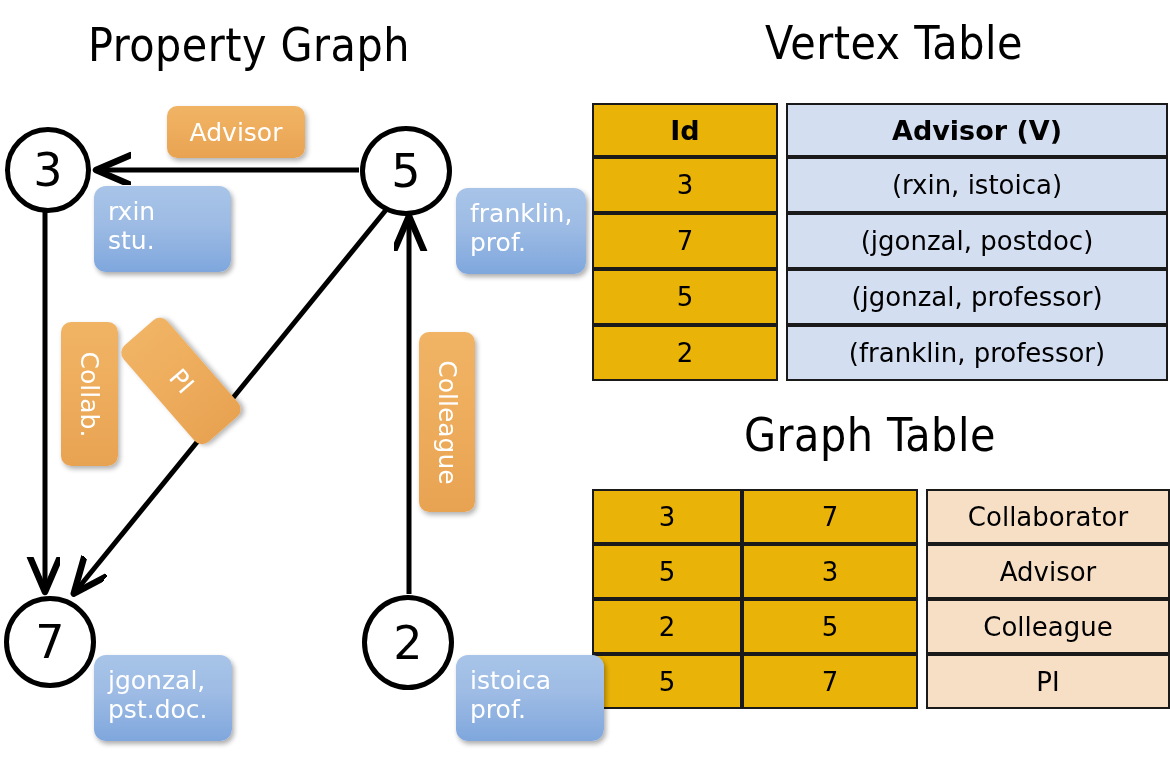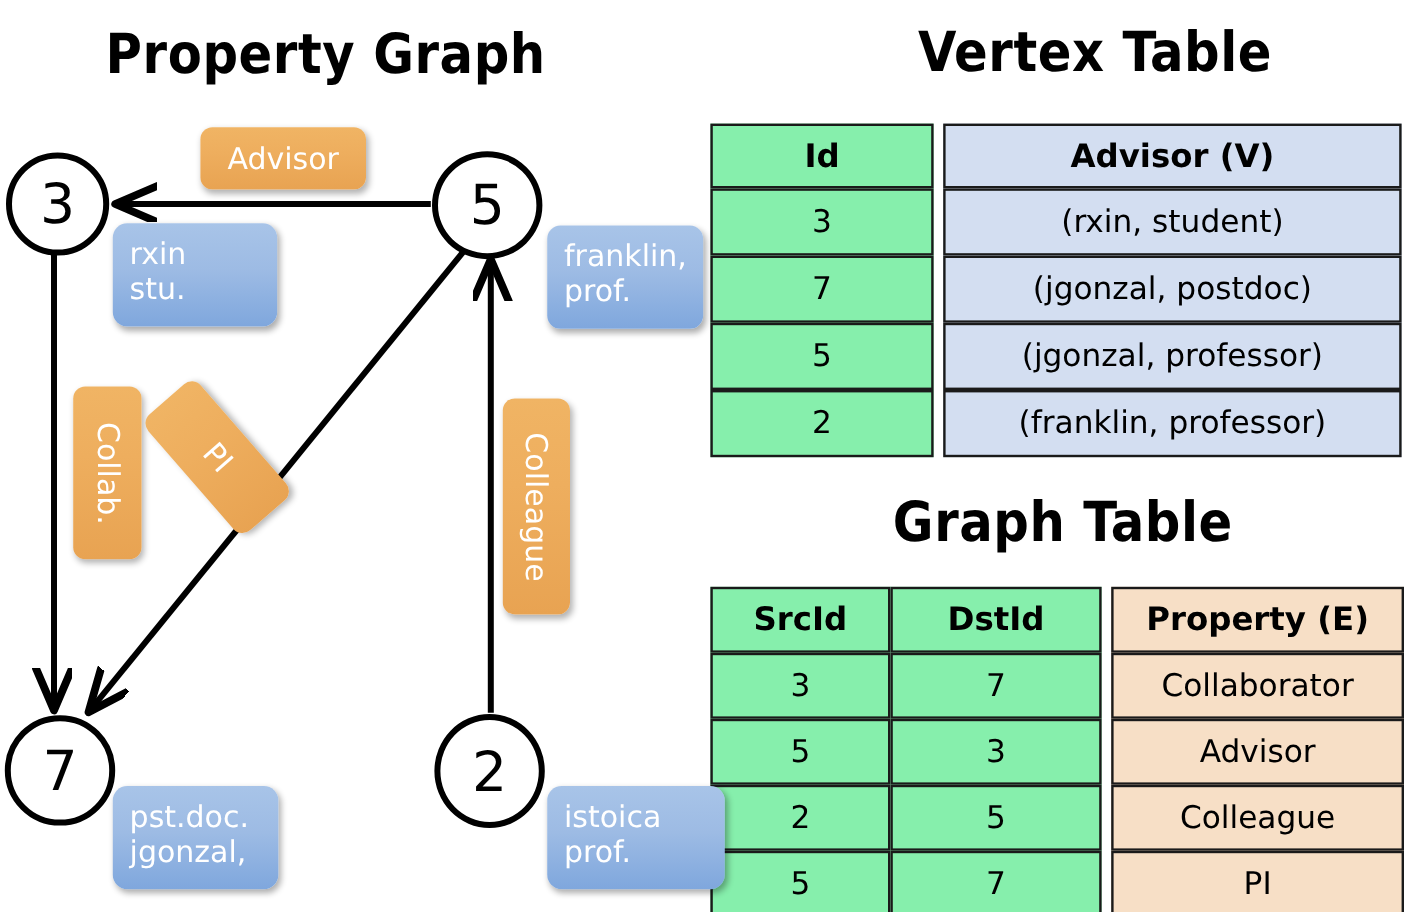--- a/index.html
+++ b/index.html
@@ -12,21 +12,21 @@
     height: 760px;
     position: relative;
     overflow: hidden;
     font-family: "Liberation Sans", sans-serif;
     color: #000;
   }
 
   
   .title {
     position: absolute;
-    font-weight: 700;
+    font-weight: 400;
     font-size: 46px;
     letter-spacing: 0.5px;
     color: #000;
     white-space: nowrap;
     font-family: "DejaVu Sans", sans-serif;
     font-stretch: condensed;
   }
   #title-property-graph { left: 88px;  top: 18px; }
   #title-vertex-table   { left: 765px; top: 16px; }
   #title-edge-table     { left: 744px; top: 408px; }
@@ -72,21 +72,21 @@
     color: #ffffff;
     font-size: 25px;
     line-height: 1.15;
     padding: 12px 0 0 14px;
     box-sizing: border-box;
     z-index: 4;
     font-family: "DejaVu Sans", sans-serif;
     margin-left: 32px;
   }
   #vbox-3 { left: 62px;  top: 186px; width: 137px; height: 86px; }
-  #vbox-5 { left: 424px; top: 188px; width: 130px; height: 86px; border-radius: 11px; }
+  #vbox-5 { left: 424px; top: 188px; width: 130px; height: 86px; }
   #vbox-7 { left: 62px;  top: 655px; width: 138px; height: 86px; }
   #vbox-2 { left: 424px; top: 655px; width: 148px; height: 86px; }
 
   
   .ebox {
     position: absolute;
     background: linear-gradient(to bottom, #f0b464 0%, #eeae5e 40%, #e8a352 100%);
     border-radius: 10px;
     box-shadow: 2px 3px 5px rgba(0,0,0,0.30);
     color: #ffffff;
@@ -114,21 +114,21 @@
     border-spacing: 0;
     font-family: "DejaVu Sans", sans-serif;
   }
   .tbl td, .tbl th {
     border: 2px solid #1a1a1a;
     text-align: center;
     vertical-align: middle;
     font-weight: 400;
     font-size: 26px;
     padding: 0;
-    background: #86efac;
+    background: #eab308;
     box-sizing: border-box;
   }
   .tbl th { font-weight: 700; font-size: 27px; }
   .tbl .gapcol { border: none; background: transparent; width: 8px; padding: 0; }
   .blue { background: #d3def1 !important; }
   .peach { background: #f7dfc6 !important; }
 
   #vertex-table { left: 592px; top: 103px; }
   #vertex-table .c-id   { width: 186px; height: 56px; }
   #vertex-table .c-prop { width: 382px; height: 56px; }
@@ -180,22 +180,22 @@
 
   <div class="vbox" id="vbox-3">
     <div>rxin</div>
     <div>stu.</div>
   </div>
   <div class="vbox" id="vbox-5">
     <div>franklin,</div>
     <div>prof.</div>
   </div>
   <div class="vbox" id="vbox-7">
+    <div>jgonzal,</div>
     <div>pst.doc.</div>
-    <div>jgonzal,</div>
   </div>
   <div class="vbox" id="vbox-2">
     <div>istoica</div>
     <div>prof.</div>
   </div>
 
   <div class="ebox" id="ebox-advisor">
     <span>Advisor</span>
   </div>
   <div class="ebox" id="ebox-collab">
@@ -212,21 +212,21 @@
 <table class="tbl" id="vertex-table">
   <tbody>
     <tr class="hdr">
       <th class="c-id">Id</th>
       <td class="gapcol"></td>
       <th class="c-prop blue">Advisor (V)</th>
     </tr>
     <tr>
       <td class="c-id">3</td>
       <td class="gapcol"></td>
-      <td class="c-prop blue">(rxin, student)</td>
+      <td class="c-prop blue">(rxin, istoica)</td>
     </tr>
     <tr>
       <td class="c-id">7</td>
       <td class="gapcol"></td>
       <td class="c-prop blue">(jgonzal, postdoc)</td>
     </tr>
     <tr>
       <td class="c-id">5</td>
       <td class="gapcol"></td>
       <td class="c-prop blue">(jgonzal, professor)</td>
@@ -234,26 +234,20 @@
     <tr>
       <td class="c-id">2</td>
       <td class="gapcol"></td>
       <td class="c-prop blue">(franklin, professor)</td>
     </tr>
   </tbody>
 </table>
 
 <table class="tbl" id="edge-table">
   <tbody>
-    <tr class="hdr">
-      <th class="c-src">SrcId</th>
-      <th class="c-dst">DstId</th>
-      <td class="gapcol"></td>
-      <th class="c-prop peach">Property (E)</th>
-    </tr>
     <tr>
       <td class="c-src">3</td>
       <td class="c-dst">7</td>
       <td class="gapcol"></td>
       <td class="c-prop peach">Collaborator</td>
     </tr>
     <tr>
       <td class="c-src">5</td>
       <td class="c-dst">3</td>
       <td class="gapcol"></td>

